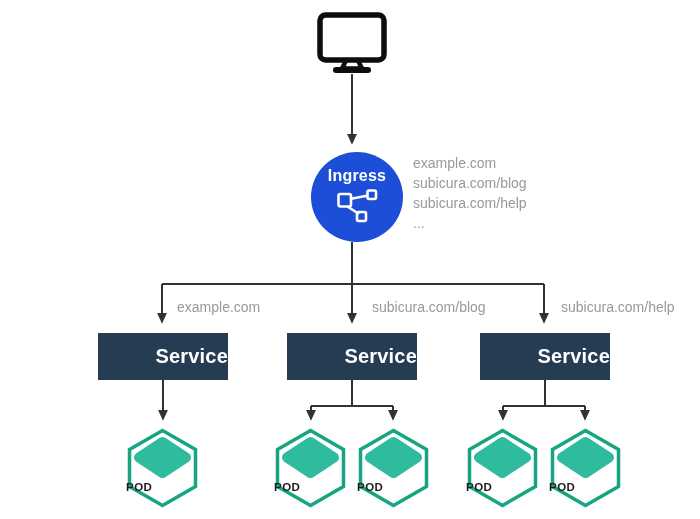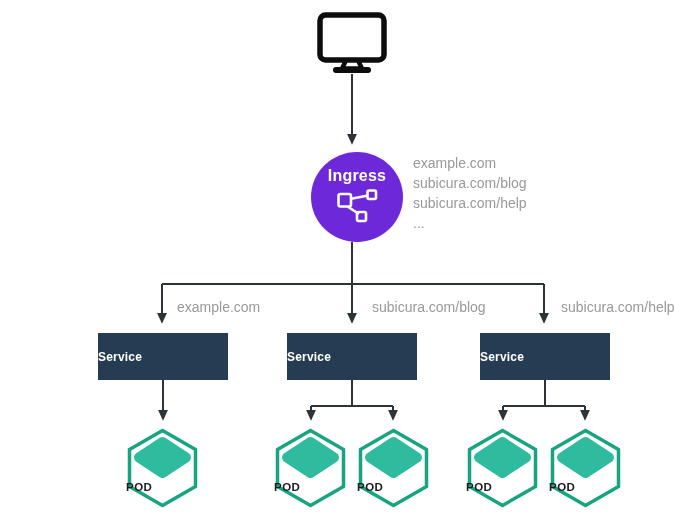--- a/index.html
+++ b/index.html
@@ -21,22 +21,22 @@
   #ingress-label{color:#ffffff;font-weight:bold;font-size:16px;letter-spacing:.2px;}
   
   #ingress-routes{left:413px;top:153px;font-size:14px;line-height:20px;color:#98999b;}
   
   .route-label{font-size:14px;color:#98999b;top:299px;white-space:nowrap;}
   #route-label-0{left:177px;}
   #route-label-1{left:372px;}
   #route-label-2{left:561px;}
   
   .service-box{
-    top:333px;width:130px;height:47px;display:flex;align-items:center;justify-content:flex-start;
-    color:#ffffff;font-weight:bold;font-size:12px;letter-spacing:.2px;
+    top:333px;width:130px;height:47px;display:flex;align-items:center;justify-content:flex-end;
+    color:#ffffff;font-weight:bold;font-size:20px;letter-spacing:.2px;
   }
   #service-box-0{left:98px;}
   #service-box-1{left:287px;}
   #service-box-2{left:480px;}
   
   .pod{top:428px;width:73px;height:80px;}
   #pod-0{left:126px;}
   #pod-1{left:274px;}
   #pod-2{left:357px;}
   #pod-3{left:466px;}
@@ -78,21 +78,21 @@
 </svg>
 
 <div class="abs" id="client-monitor">
   <svg width="72" height="63" viewBox="0 0 72 62" xmlns="http://www.w3.org/2000/svg">
     <rect x="4" y="3.5" width="64" height="45" rx="5.5" fill="#ffffff" stroke="#0d0d0d" stroke-width="5.5"></rect>
     <path d="M30 49 L42 49 L46 57 L26 57 Z" fill="#ffffff" stroke="#0d0d0d" stroke-width="4.5" stroke-linejoin="miter"></path>
     <rect x="17" y="55.5" width="38" height="6" rx="3" fill="#0d0d0d"></rect>
   </svg>
 </div>
 
-<div class="abs" id="ingress-node" style="background:#6d28d9;">
+<div class="abs" id="ingress-node" style="background:#1d4ed8;">
   <span id="ingress-label">Ingress</span>
   <span>
     <svg width="42" height="36" viewBox="0 0 42 36" xmlns="http://www.w3.org/2000/svg" fill="none" stroke="#ffffff" stroke-width="2.6">
       <line x1="14" y1="12" x2="32" y2="8.5"></line>
       <line x1="11.5" y1="19.5" x2="23" y2="27"></line>
       <rect x="2.5" y="7" width="12.5" height="12.5" rx="2"></rect>
       <rect x="31.5" y="3.5" width="8.5" height="8.5" rx="1.5"></rect>
       <rect x="21" y="25" width="9" height="9" rx="1.5"></rect>
     </svg>
   </span>

